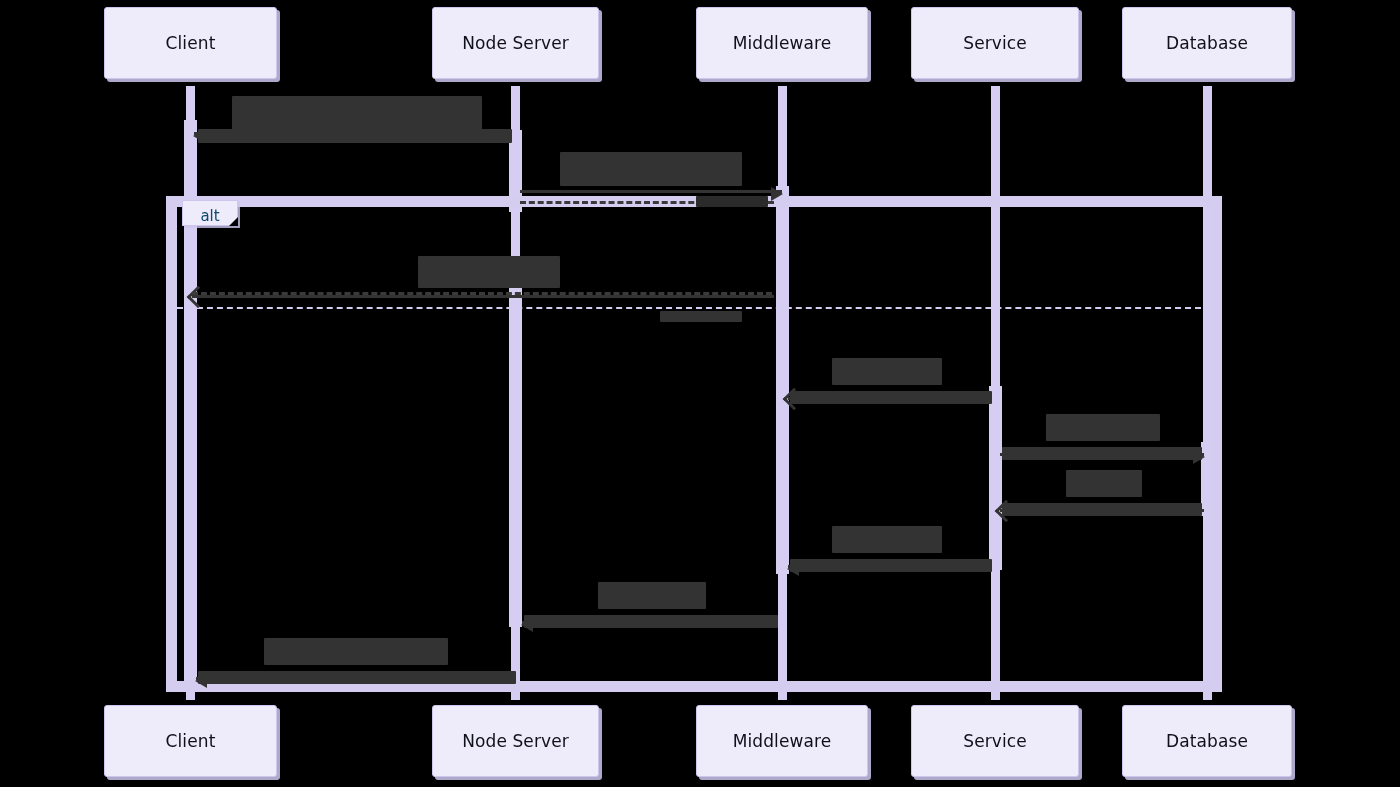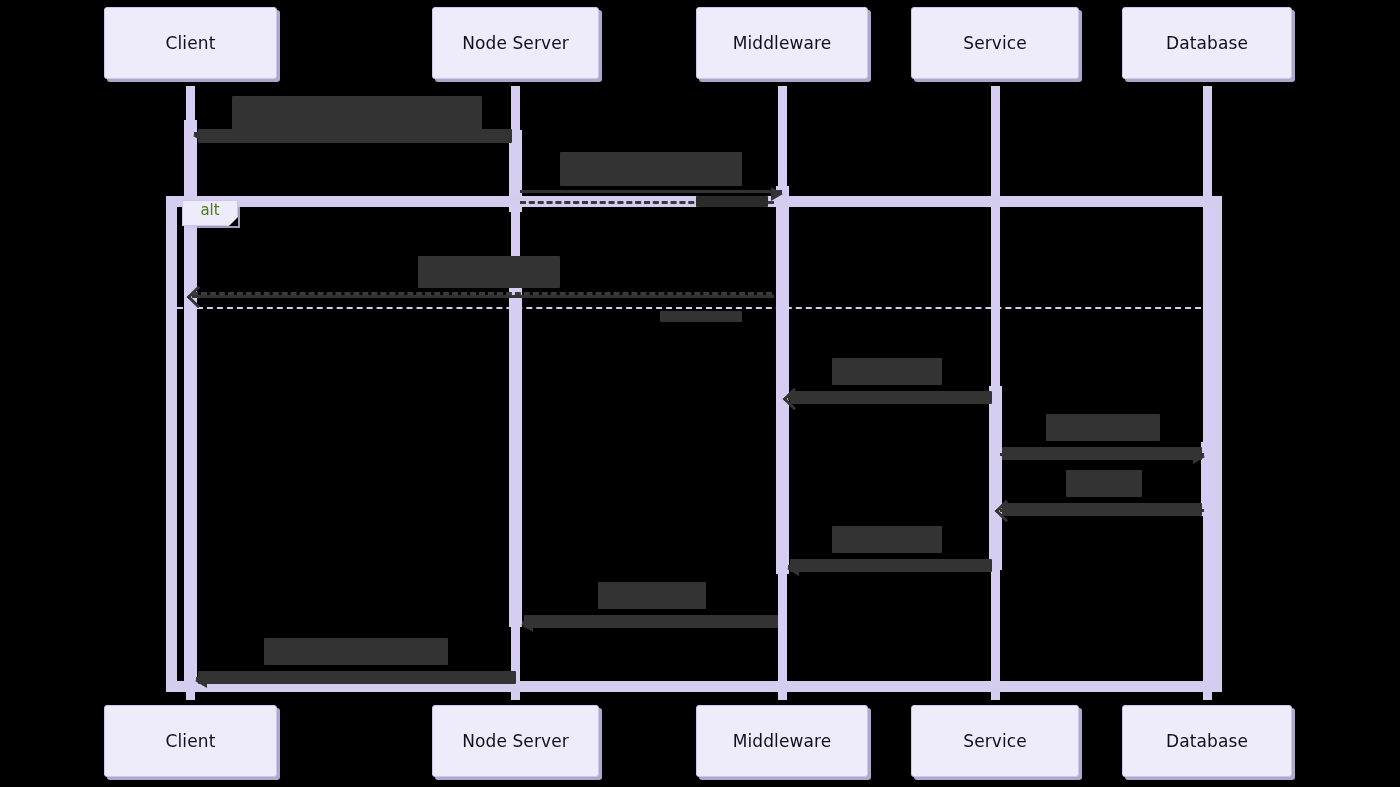--- a/index.html
+++ b/index.html
@@ -27,22 +27,22 @@
 
   
   .frame-edge{position:absolute;background:#d4cdf0;}
   .frame-divider{
     position:absolute;height:0;border-top:2px dashed #d4cdf0;
   }
   .alt-label{
     position:absolute;box-sizing:border-box;
     background:#eeebfb;
     border:1.3px solid #cfc6f0;
-    color:#4d7c0f;font-size:15px;
-    display:flex;align-items:flex-start;justify-content:center;
+    color:#0c4a6e;font-size:15px;
+    display:flex;align-items:flex-end;justify-content:center;
     box-shadow:2px 2px 0 0 rgba(205,197,238,.8);
   }
   .alt-label::after{
     content:"";position:absolute;right:-1px;bottom:-1px;
     border-left:9px solid transparent;
     border-bottom:9px solid #000;
   }
 
   
   .msg{position:absolute;height:0;}

